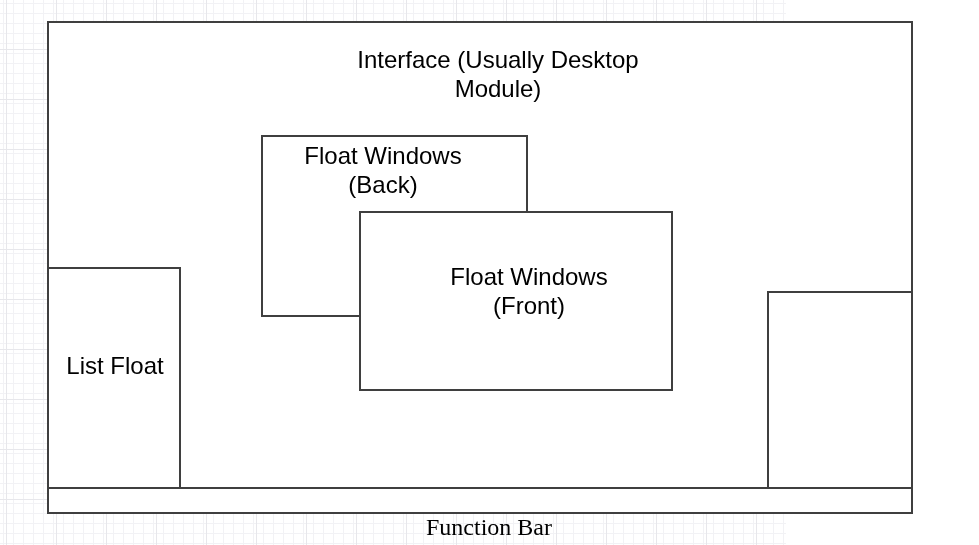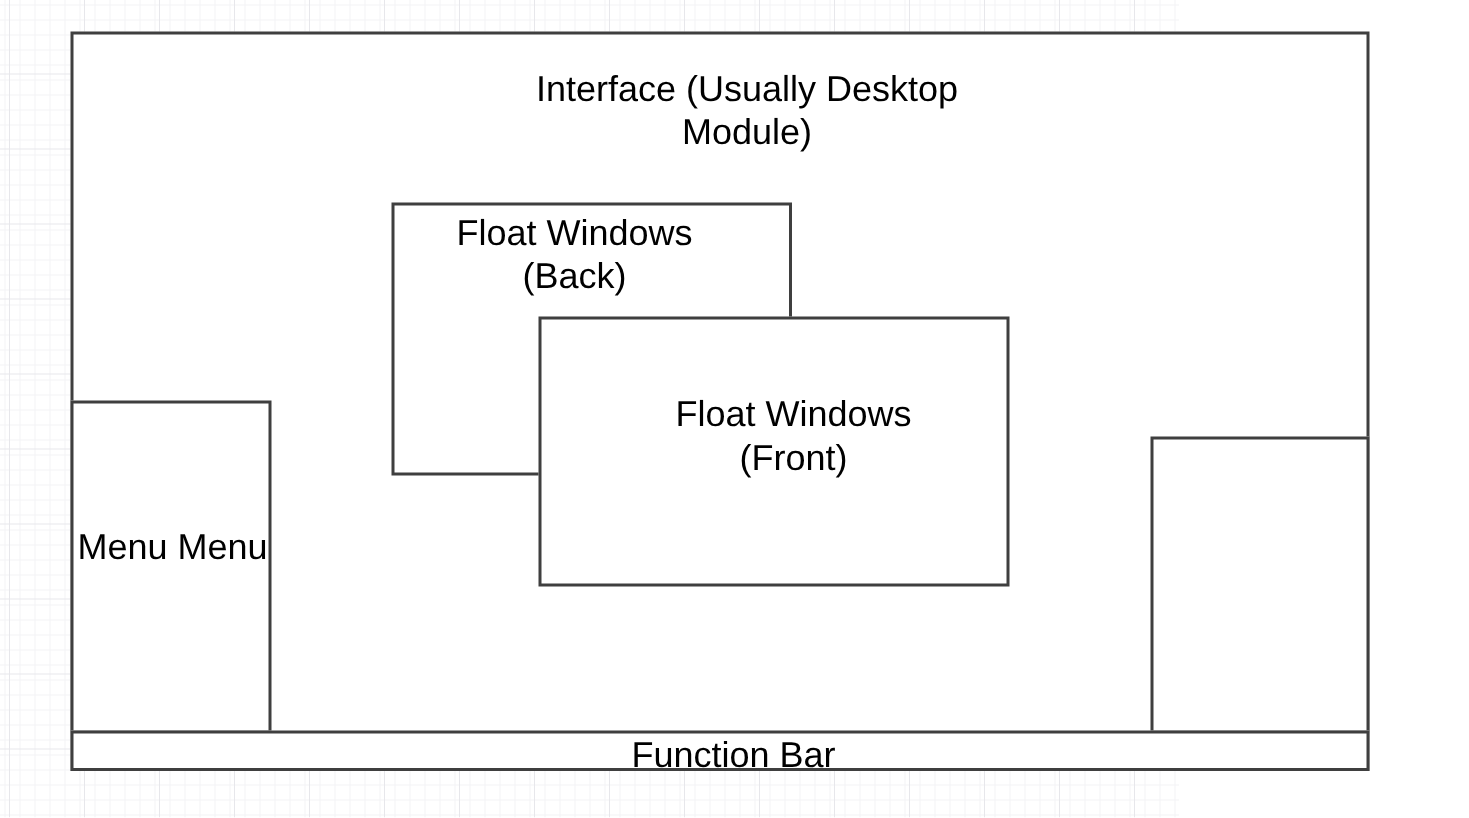--- a/index.html
+++ b/index.html
@@ -52,39 +52,39 @@
   .list-box     { left: 47px;  top: 267px; width: 134px; height: 222px; z-index: 4; }
   .device-box   { left: 767px; top: 291px; width: 146px; height: 198px; z-index: 4; }
   .function-bar { left: 47px;  top: 487px; width: 866px; height: 27px;  z-index: 5; }
 
   
   .interface-label { left: 498px; top: 74px;  z-index: 6; }
   .back-label      { left: 383px; top: 170px; z-index: 6; }
   .front-label     { left: 529px; top: 291px; z-index: 6; }
   .list-label      { left: 115px; top: 365px; z-index: 6; }
   .device-label    { left: 840px; top: 389px; z-index: 6; }
-  .function-label  { left: 489px; top: 504px; z-index: 6; }
+  .function-label  { left: 489px; top: 527px; z-index: 6; font-family: Liberation Serif, serif; }
 </style>
 </head>
 <body>
 
 <div class="canvas">
 
   <div class="box outer-box"></div>
   <div class="label interface-label">Interface (Usually Desktop Module)</div>
 
   <div class="box back-box"></div>
   <div class="label back-label">Float Windows
 (Back)</div>
 
   <div class="box front-box"></div>
   <div class="label front-label">Float Windows
 (Front)</div>
 
   <div class="box list-box"></div>
-  <div class="label list-label">Menu Menu</div>
+  <div class="label list-label">List Float</div>
 
   <div class="box device-box"></div>
 
   <div class="box function-bar"></div>
   <div class="label function-label">Function Bar</div>
 
 </div>
 
 </body></html>

